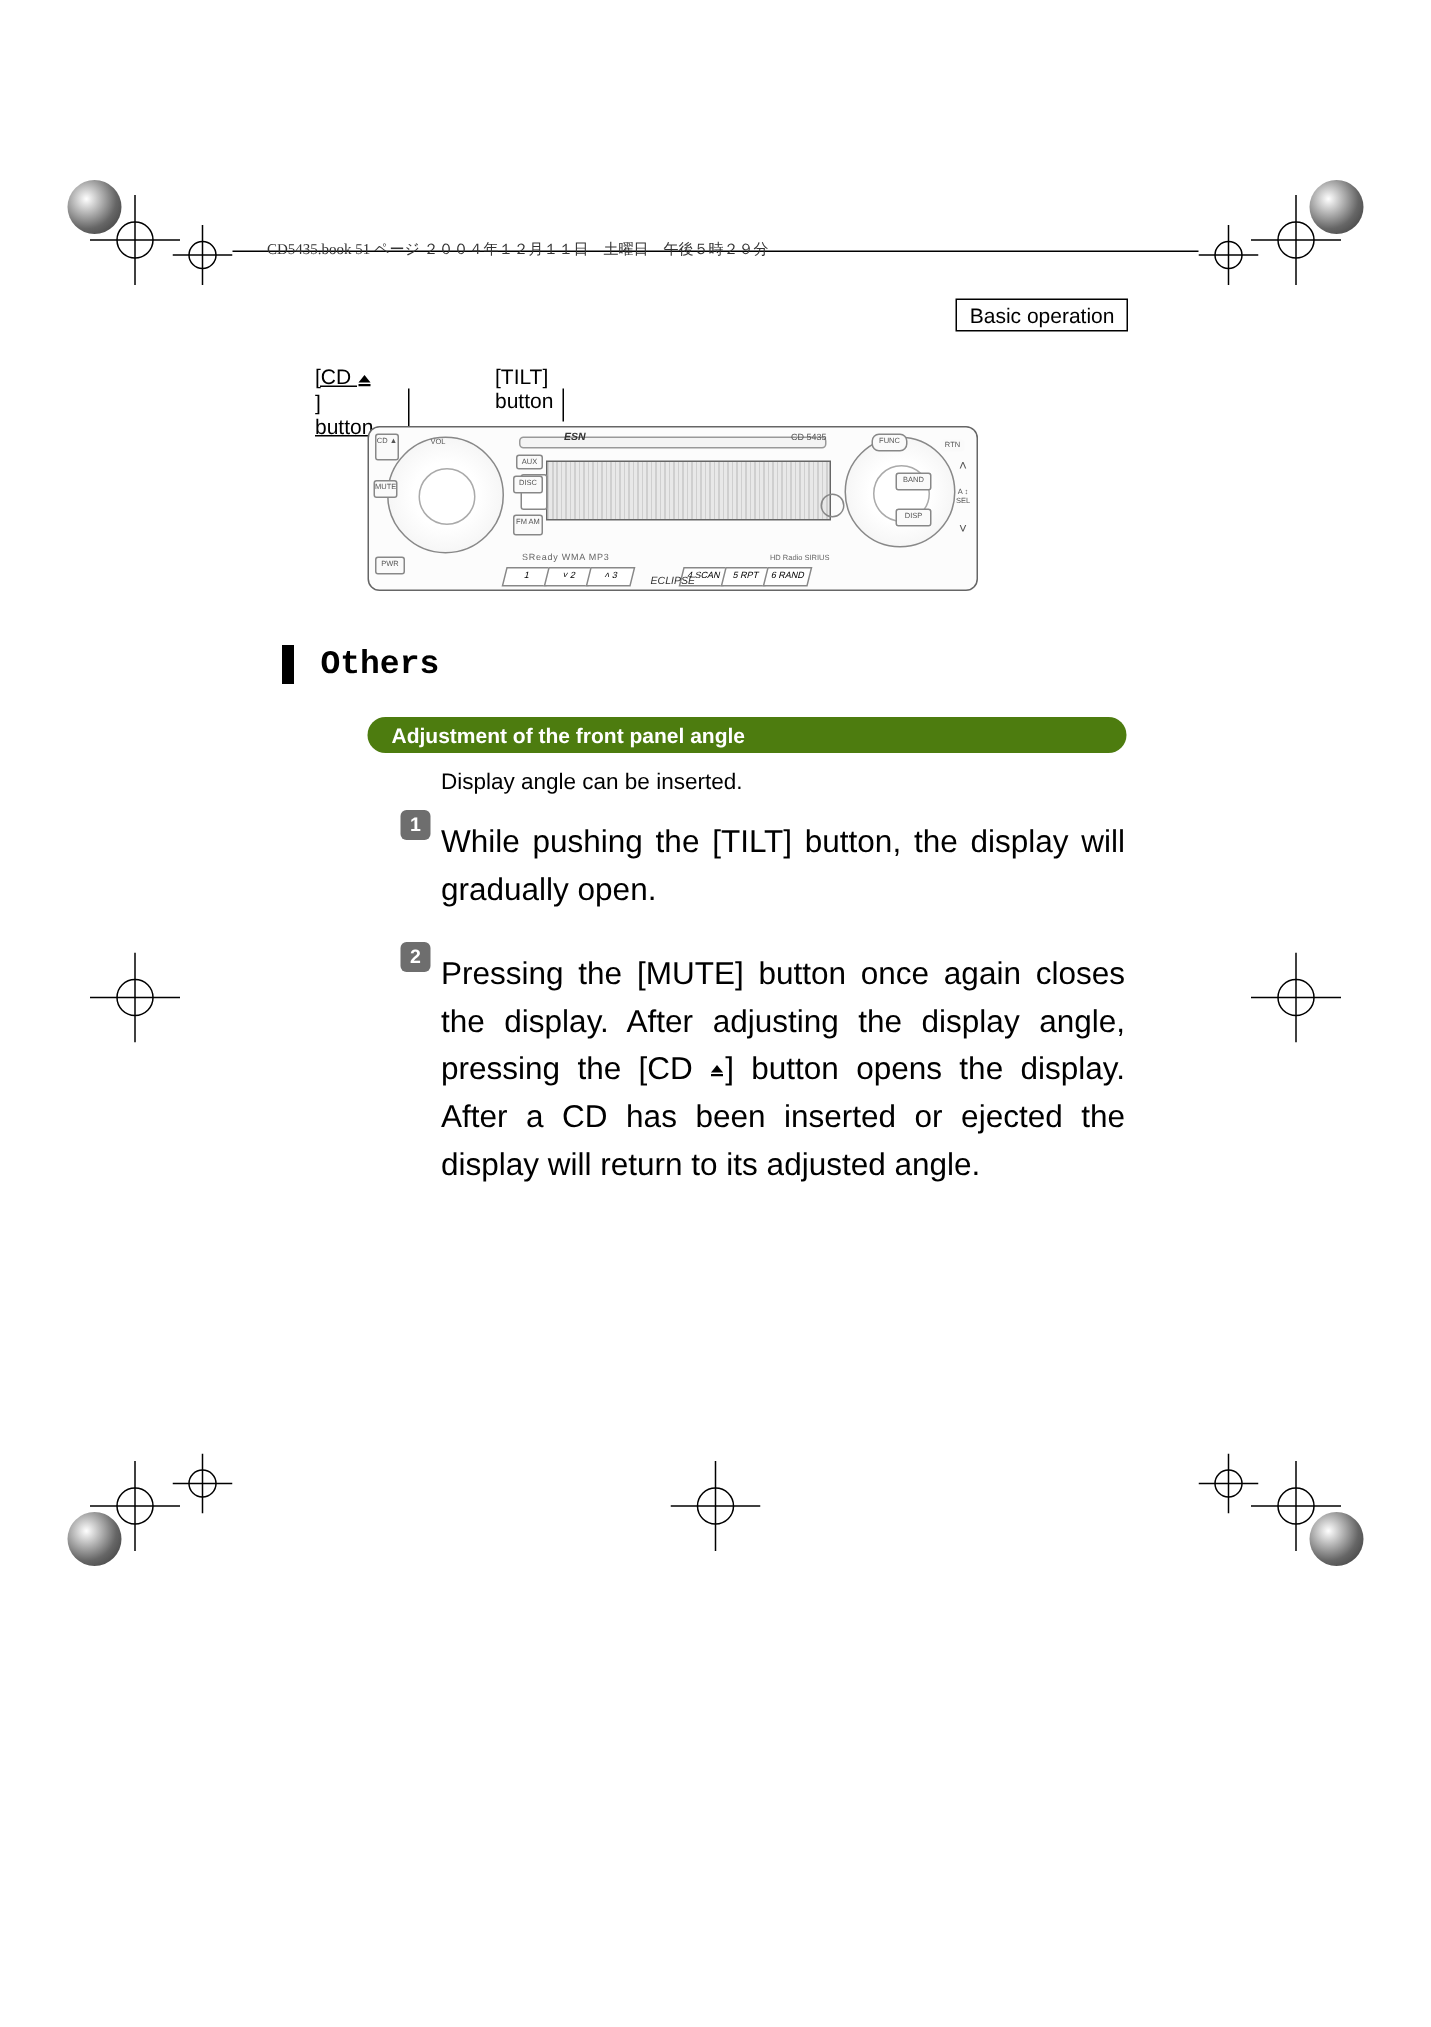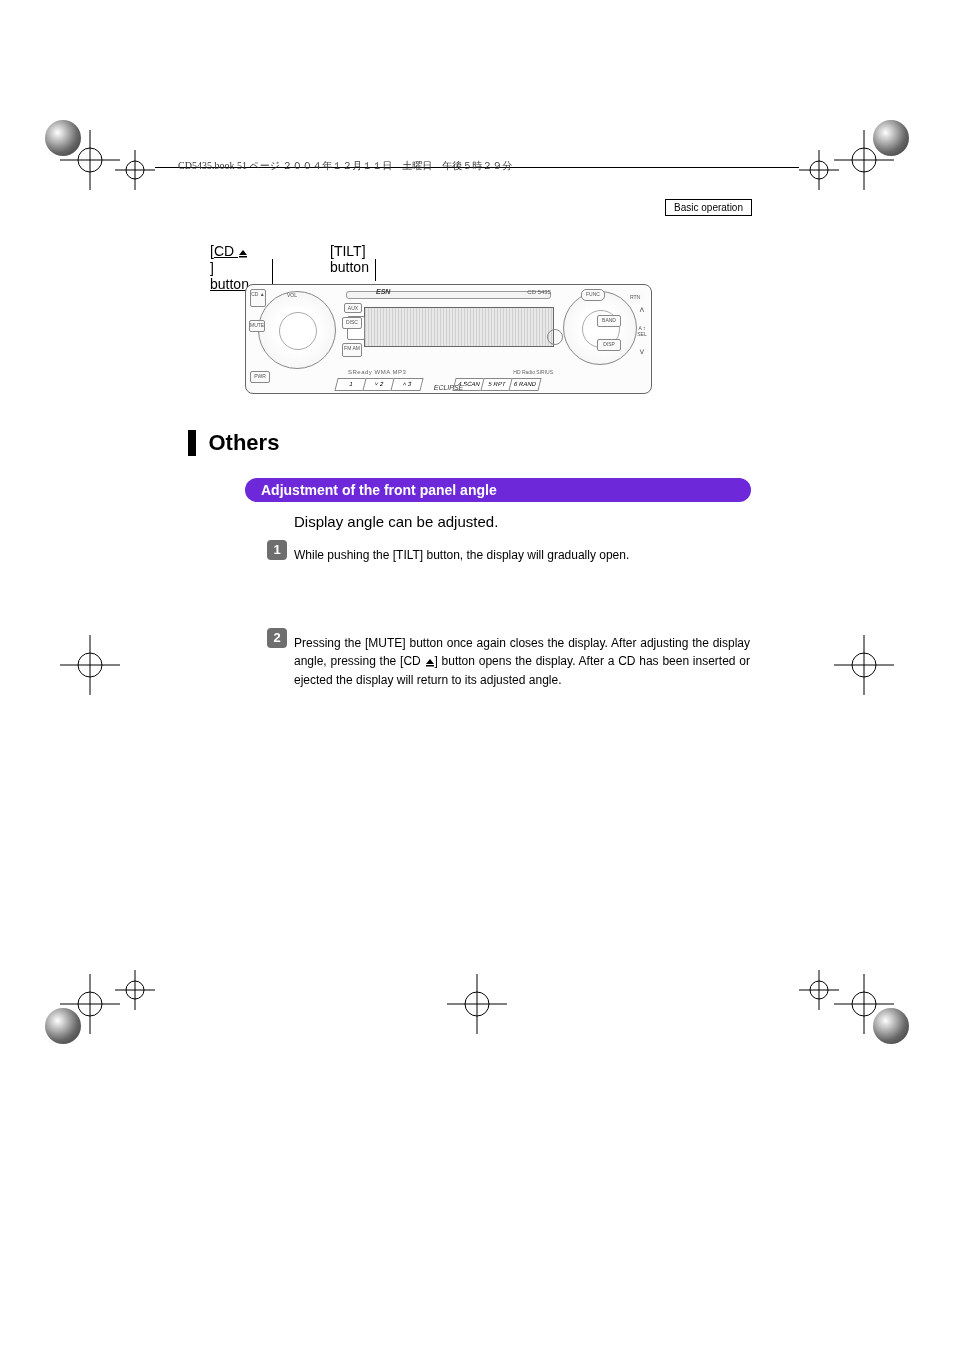--- a/index.html
+++ b/index.html
@@ -25,21 +25,21 @@
 .ic-tl { top:150px; left:115px; }
 .ic-tr { top:150px; right:115px; }
 .ic-bl { bottom:150px; left:115px; }
 .ic-br { bottom:150px; right:115px; }
 
 .crop-rule { position:absolute; background:#000; height:1px; }
 .rule-toph { top:167px; left:155px; width:644px; }
 
 .bookline { position:absolute; top:159px; left:178px; font-size:10px; font-family:'MS Mincho','Hiragino Mincho Pro',serif; color:#333; }
 
-.header-box { position:absolute; top:199px; right:202px; border:1px solid #000; padding:2px 8px; font-size:10px; }
+.header-box { position:absolute; top:199px; right:202px; border:1px solid #000; padding:2px 8px; font-size:14px; }
 
 .callouts { position:absolute; top:243px; left:210px; font-size:14px; }
 .callout1 { position:absolute; left:0; top:0;text-decoration:underline; }
 .callout2 { position:absolute; left:120px; top:0; }
 
 .eject-icon { display:inline-block; vertical-align:middle; }
 .eject-icon svg { width:10px; height:10px; vertical-align:middle; }
 
 .leader1 { position:absolute; top:259px; left:272px; width:1px; height:26px; background:#000; }
 .leader2 { position:absolute; top:259px; left:375px; width:1px; height:22px; background:#000; }
@@ -73,32 +73,32 @@
 .device .p1 { left:0; }
 .device .p2 { left:28px; }
 .device .p3 { left:56px; }
 .device .p4 { left:118px; }
 .device .p5 { left:146px; }
 .device .p6 { left:174px; }
 .device .eclipse { position:absolute; left:50%; bottom:2px; transform:translateX(-50%); font-size:7px; font-style:italic; color:#333; }
 .device .model { position:absolute; right:100px; top:4px; font-size:6px; color:#555; }
 .device .esn { position:absolute; left:130px; top:3px; font-size:7px; font-weight:bold; font-style:italic; color:#333; }
 
-.section-title { position:absolute; top:430px; left:188px; }
+.section-title { position:absolute; top:430px; left:188px;font-family:Liberation Mono, monospace; }
 .section-title .bar { display:inline-block; width:8px; height:26px; background:#000; vertical-align:middle; margin-right:8px; }
 .section-title .txt { font-size:22px; font-weight:bold; vertical-align:middle; }
 
-.subhead { position:absolute; top:478px; left:245px; width:490px; height:24px; background:#6d28d9; border-radius:12px; color:#fff; font-size:14px; font-weight:bold; line-height:24px; padding-left:16px; }
+.subhead { position:absolute; top:478px; left:245px; width:490px; height:24px; background:#4d7c0f; border-radius:12px; color:#fff; font-size:14px; font-weight:bold; line-height:24px; padding-left:16px; }
 
 .intro { position:absolute; top:513px; left:294px; font-size:15px; }
 
 .step { position:absolute; left:294px; width:456px; }
 .step-num { position:absolute; left:-27px; top:0; width:20px; height:20px; background:#6e6e6e; border-radius:4px; color:#fff; font-size:13px; font-weight:bold; text-align:center; line-height:20px; }
 .step-head { font-size:15px; font-weight:bold; text-align:justify; line-height:1.4; }
-.step-body { font-size:12px; margin-top:6px; line-height:1.5; text-align:justify; }
+.step-body { font-size:21px; margin-top:6px; line-height:1.5; text-align:justify; }
 .step1 { top:540px; }
 .step2 { top:628px; }
 
 .pagenum { position:absolute; bottom:272px; left:0; width:100%; text-align:center; font-size:12px; }
 </style>
 </head>
 <body>
 
 <div class="page">
 
@@ -219,21 +219,21 @@
     <div class="eclipse">ECLIPSE</div>
   </div>
 
   <div class="section-title">
     <span class="bar"></span>
     <span class="txt">Others</span>
   </div>
 
   <div class="subhead">Adjustment of the front panel angle</div>
 
-  <div class="intro">Display angle can be adjusted.</div>
+  <div class="intro">Display angle can be inserted.</div>
 
   <div class="step step1">
     <div class="step-num">1</div>
     <div class="step-body">While pushing the [TILT] button, the display will gradually open.</div>
   </div>
 
   <div class="step step2">
     <div class="step-num">2</div>
     <div class="step-body">
       <span>Pressing the [MUTE] button once again closes the display. After adjusting the display angle, pressing the [CD </span><span class="eject-icon"><svg viewBox="0 0 10 10">

